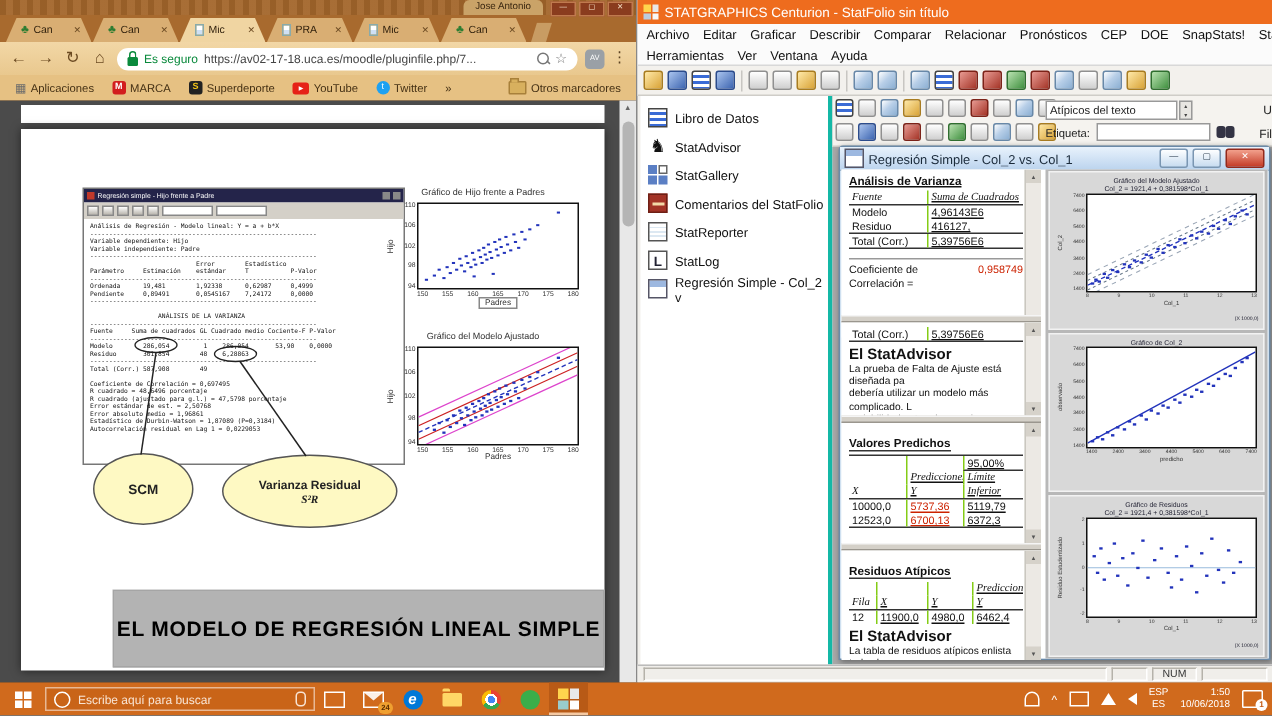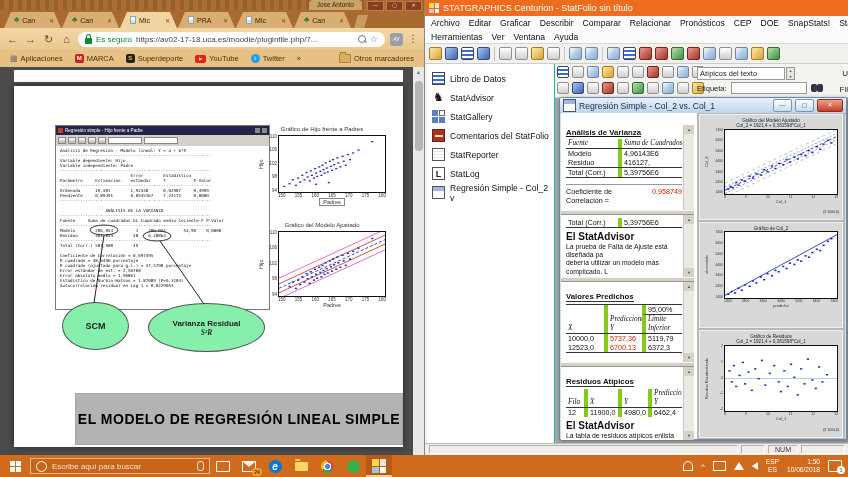--- a/index.html
+++ b/index.html
@@ -72,21 +72,21 @@
   .c-plot{position:relative;background:#fff;border:1px solid #111;flex:1 1 auto;}
   .c-plot svg{position:absolute;left:0;top:0;width:100%;height:100%;}
   .c-xticks{display:flex;justify-content:space-between;color:#333;}
   .c-xlab{text-align:center;color:#333;}
   .chart.slide .c-title{font-size:6px;height:9px;}
   .chart.slide .c-ylab{font-size:5.5px;width:7px;}
   .chart.slide .c-yticks{font-size:4.5px;width:12px;padding-right:1px;}
   .chart.slide .c-xticks{font-size:4.5px;margin-left:20px;}
   .chart.slide .c-xlab{font-size:5.5px;margin-left:20px;}
   #chartA-xlab-box{display:inline-block;border:1px solid #888;padding:0 3px;}
-  .ellipse{border:1.2px solid #555;background:#86efac;border-radius:50%;display:flex;flex-direction:column;align-items:center;justify-content:center;color:#222;}
+  .ellipse{border:1.2px solid #555;background:#fef9c3;border-radius:50%;display:flex;flex-direction:column;align-items:center;justify-content:center;color:#222;}
   #banner{background:#b3b3b3;box-shadow:inset 0 0 0 1px #a5a5a5;display:flex;align-items:center;justify-content:center;}
   #banner div{color:#000000;font-weight:bold;font-size:14px;letter-spacing:.5px;}
   
   #sg-win{left:424px;top:0;width:424px;height:455px;background:#f2f0ec;border-left:1px solid #888;box-sizing:border-box;}
   #sg-titlebar{left:0;top:0;width:488px;height:16px;background:#ee6c1e;display:flex;align-items:center;gap:4px;padding:0 4px;box-sizing:border-box;}
   .sg-logo{width:10px;height:10px;display:grid;grid-template-columns:1fr 1fr;grid-template-rows:1fr 1fr;gap:1px;}
   .sg-logo i{background:#fff;}
   .sg-logo i:nth-child(1){background:#ffd54d;}
   .sg-logo i:nth-child(2){background:#e8e8e8;}
   .sg-logo i:nth-child(3){background:#bcd;}
@@ -100,21 +100,21 @@
   .ti{width:13px;height:13px;border-radius:2px;box-sizing:border-box;}
   .tsep{width:1px;height:14px;background:#c8c6c2;margin:0 1px;}
   .tiA{background:linear-gradient(135deg,#ffe9a8,#d8a235);border:1px solid #a87c20;}
   .tiB{background:linear-gradient(135deg,#aac4ee,#3c64b0);border:1px solid #2c4c8c;}
   .tiC{background:linear-gradient(#ffffff,#cfcfcf);border:1px solid #909090;}
   .tiD{background:linear-gradient(135deg,#e89a92,#a33326);border:1px solid #7c2218;}
   .tiE{background:linear-gradient(135deg,#b9e2b0,#3e8f3e);border:1px solid #2f6e2f;}
   .tiF{background:linear-gradient(135deg,#fff,#b8cfe8 45%,#8aaed2);border:1px solid #6888a8;}
   .tiG{background:repeating-linear-gradient(#fff 0 2px,#3a6bd6 2px 4px);border:1px solid #444;}
   
-  #sg-sidebar{left:2px;top:64px;width:128px;height:379px;background:#fff;border-right:1px solid #14b8a6;box-sizing:border-box;padding-top:5px;}
+  #sg-sidebar{left:2px;top:64px;width:128px;height:379px;background:#fff;border-right:3px solid #14b8a6;box-sizing:border-box;padding-top:5px;}
   .si{display:flex;align-items:center;gap:5px;height:19px;padding-left:5px;font-size:8.6px;color:#111;}
   .si .sic{flex:0 0 13px;height:13px;box-sizing:border-box;}
   .ic-advisor{font-size:12px;line-height:13px;color:#111;text-align:center;}
   .ic-gallery{display:grid;grid-template-columns:1fr 1fr;grid-template-rows:1fr 1fr;gap:1px;}
   .ic-gallery i{background:#5b7fc4;} .ic-gallery i:nth-child(2){background:#fff;border:1px solid #666;box-sizing:border-box;}
   .ic-reporter{background:linear-gradient(#fff 20%,#dce8f2 20% 30%,#fff 30% 45%,#dce8f2 45% 55%,#fff 55% 70%,#dce8f2 70% 80%,#fff 80%);border:1px solid #555;}
   .ic-comments{background:#a33326;border:1px solid #6e1f15;position:relative;}
   .ic-comments:after{content:"";position:absolute;left:2px;top:5px;width:8px;height:2px;background:#f3d9a8;}
   .ic-statlog{border:1px solid #555;background:#fff;color:#223;font-size:9px;font-weight:bold;text-align:center;line-height:12px;}
   .ic-window{border:1px solid #556;background:linear-gradient(#9db8e0 0 4px,#fff 4px);}
@@ -144,21 +144,21 @@
   
   .sect{position:absolute;left:0;width:133px;background:#fff;overflow:hidden;box-sizing:border-box;padding:3px 12px 0 5px;}
   .sect .vscroll{position:absolute;right:0;top:0;bottom:0;width:10px;background:#ece9e4;border-left:1px solid #cac7c0;}
   .vscroll .va{position:absolute;left:0;width:10px;height:9px;background:#d6d2ca;color:#555;font-size:4px;text-align:center;line-height:9px;}
   .vscroll .va.up{top:0;} .vscroll .va.dn{bottom:0;}
   .splitter{position:absolute;left:0;width:133px;height:5px;background:#d4d0c8;border-top:1px solid #f5f5f5;border-bottom:1px solid #9a968e;box-sizing:border-box;}
   .shead{font-weight:bold;font-size:7.8px;color:#111;text-decoration:underline;margin-bottom:2px;}
   .itl{font-family:"Liberation Serif",serif;font-style:italic;}
   .trow{display:flex;font-size:7.2px;color:#111;line-height:9px;}
   .trow .c{box-sizing:border-box;padding:0 2px;white-space:nowrap;overflow:hidden;}
-  .vline{border-left:4px solid #84cc16;}
+  .vline{border-left:1px solid #84cc16;text-decoration:underline;}
   .hline{border-bottom:1px solid #333;}
   .hline-top{border-top:1px solid #333;}
   .red{color:#cc2200;}
   .advisor-h{font-weight:bold;font-size:10px;color:#111;margin:3px 0 1px;}
   .advisor-t{font-size:6.8px;line-height:8.2px;color:#111;white-space:pre-line;}
   
   #charts-col{position:absolute;left:136px;top:0;right:0;bottom:0;background:#b8b8b8;}
   .sg-chart-panel{position:absolute;left:2px;right:2px;background:#d8d8d8;border:1px solid #f2f2f2;box-sizing:border-box;padding:3px 4px 1px;}
   .chart.small .c-title{font-size:4.6px;line-height:5.4px;color:#223;}
   .chart.small .c-ylab{font-size:4px;width:6px;}
@@ -657,21 +657,21 @@
       <div id="inner-win" class="abs">
         <div id="iw-title">
           <span class="sic ic-window" style="width:11px;height:11px;flex:0 0 11px;"></span>
           <span class="t">Regresión Simple - Col_2 vs. Col_1</span>
           <span class="iw-btn">—</span>
           <span class="iw-btn">▢</span>
           <span class="iw-btn close">✕</span>
         </div>
         <div id="iw-body">
 
-          <div class="sect" style="top:12px;height:112px;">
+          <div class="sect" style="top:0;height:112px;">
             <div class="shead">Análisis de Varianza</div>
             <div class="trow hline">
               <div class="c itl" style="width:52px;">Fuente</div>
               <div class="c itl vline" style="flex:1;">Suma de Cuadrados</div>
             </div>
             <div class="trow">
               <div class="c" style="width:52px;">Modelo</div>
               <div class="c vline" style="flex:1;">4,96143E6</div>
             </div>
             <div class="trow hline">

